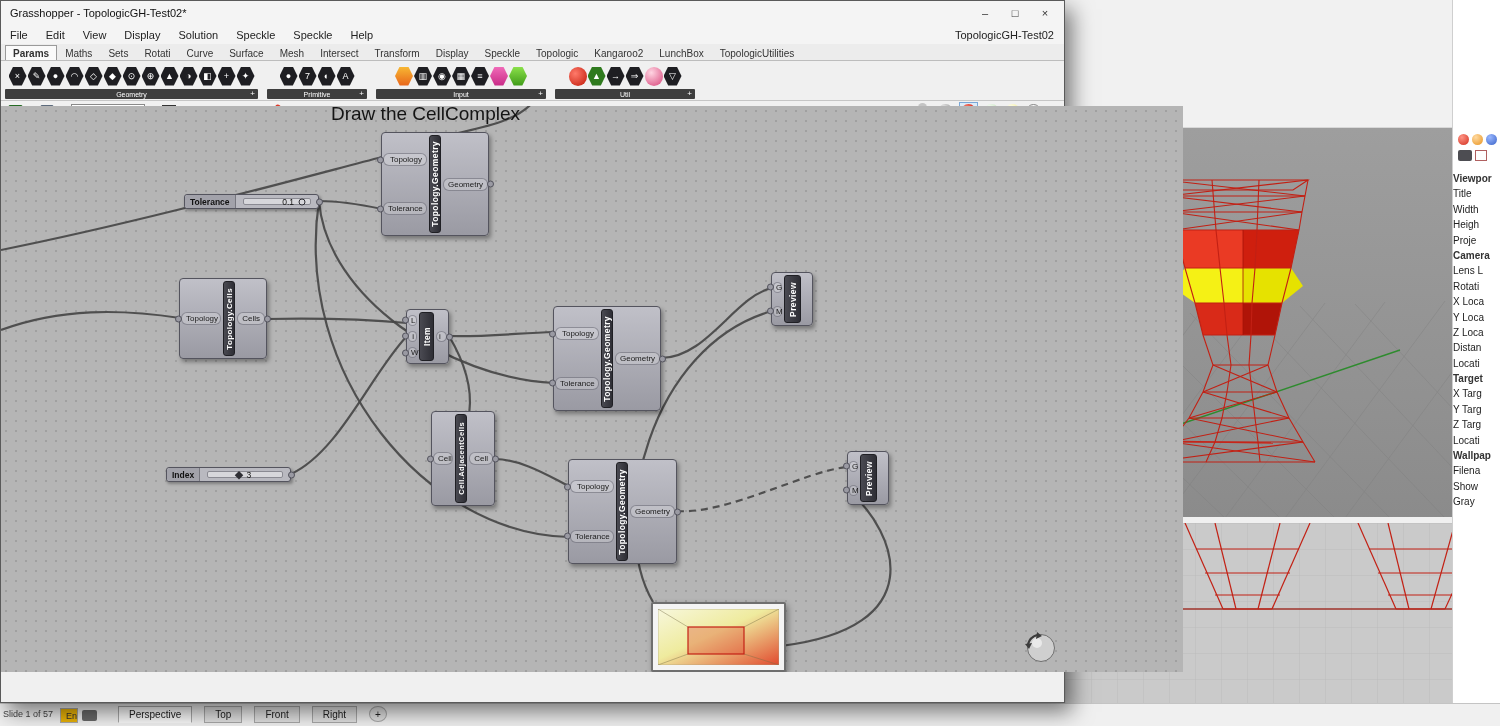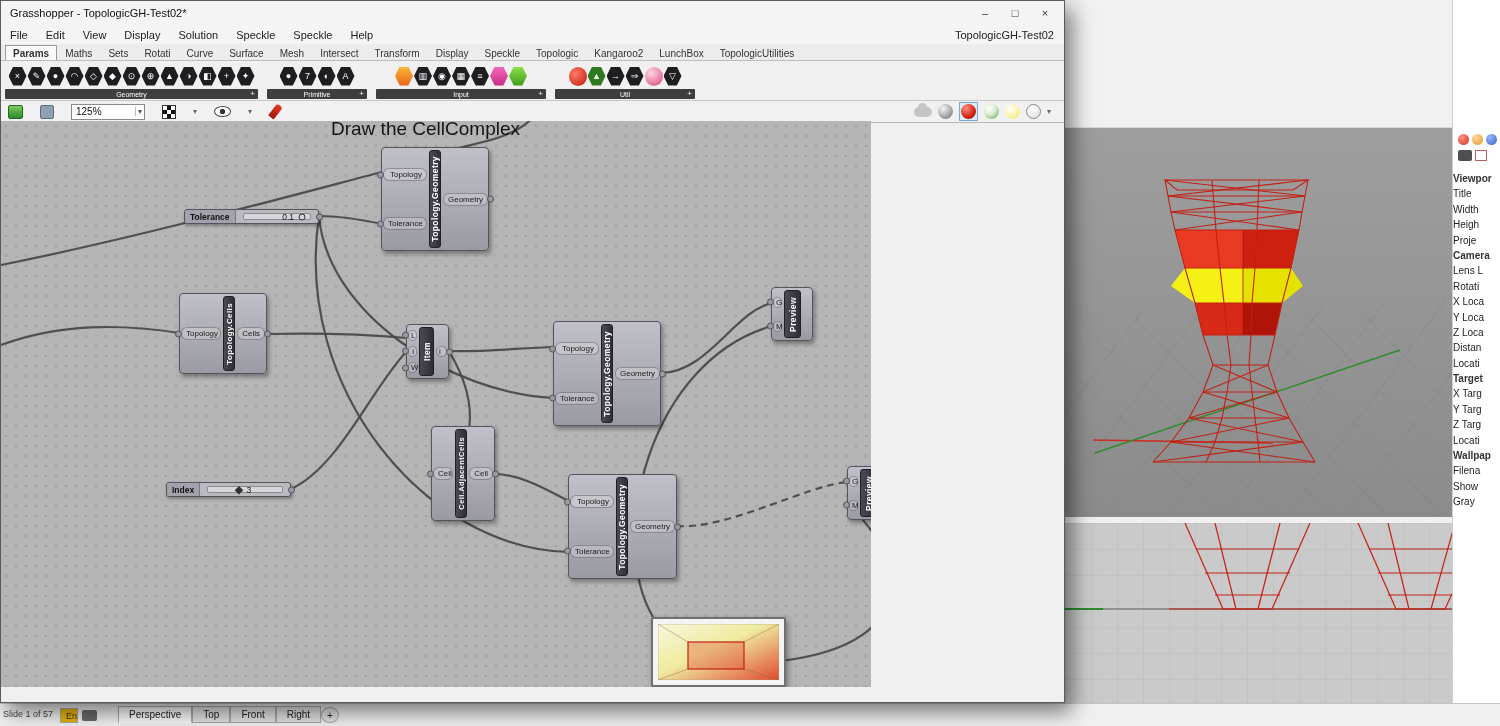--- a/index.html
+++ b/index.html
@@ -20,21 +20,21 @@
   .pball.blue{background:radial-gradient(circle at 35% 30%,#9ab8ff,#3a63c8)}
   .pcam{width:14px;height:11px;background:#4d4d52;border-radius:2px;display:inline-block}
   .psq{width:12px;height:11px;background:#fff;border:1px solid #b06060;display:inline-block}
   #panel-rows{margin-top:10px}
   .prow{height:15.4px;line-height:15.4px;font-size:10px;color:#222;white-space:nowrap;overflow:hidden}
   .prow.head{font-weight:bold;color:#333}
   #rhino-bottom{position:absolute;left:0;top:703px;width:1500px;height:23px;background:#f0f0f0;border-top:1px solid #c4c4c4}
   #slide-status{position:absolute;left:3px;top:5px;font-size:9px;color:#444;white-space:nowrap}
   #lang-chip{position:absolute;left:60px;top:4px;width:18px;height:15px;background:#eab308;border:1px solid #a8a8a8;font-size:9px;text-align:right;line-height:14px;color:#333}
   #kbd-icon{position:absolute;left:82px;top:6px;width:15px;height:11px;background:#6a6a6a;border-radius:2px}
-  #vtabs{position:absolute;left:118px;top:2px;display:flex;align-items:flex-end;gap:0}
+  #vtabs{position:absolute;left:118px;top:2px;display:flex;align-items:flex-start;gap:12px}
   .vtab{padding:2px 10px;font-size:10px;color:#222;background:#e2e2e2;border:1px solid #a9a9a9;white-space:nowrap}
   .vtab.active{background:#fafafa;border-bottom-color:#fafafa}
   .vtab.plus{border-radius:50%;padding:0 5px;height:16px;line-height:15px}
 
   
   #gh{position:absolute;left:0;top:0;width:1065px;height:703px;background:#f0f0f0;border:1px solid #5a5a5a;box-shadow:7px 9px 20px rgba(0,0,0,.5);z-index:5}
   #gh-title{position:absolute;left:0;top:0;width:100%;height:25px;background:#f4f4f4;font-size:11px;color:#111;line-height:25px;padding-left:9px}
   #win-controls{position:absolute;right:4px;top:0;display:flex}
   #win-controls span{width:30px;height:25px;text-align:center;line-height:24px;font-size:11px;color:#333}
   #gh-menu{position:absolute;left:0;top:25px;width:100%;height:18px;background:#f4f4f4;display:flex;align-items:center;font-size:11px;color:#222}
@@ -69,21 +69,21 @@
   .cloud-icon::before{content:"";position:absolute;left:4px;top:-4px;width:9px;height:9px;border-radius:50%;background:#c4c4c4}
   .sphere{width:15px;height:15px;border-radius:50%}
   .sphere.gray{background:radial-gradient(circle at 35% 30%,#f6f6f6,#9a9a9a 65%,#666)}
   .sphere.red{background:radial-gradient(circle at 35% 30%,#ff917f,#d42010 60%,#7e0d04)}
   .selwrap{border:1px solid #7aa8d8;background:#dcebf8;padding:1px;display:flex}
   .sphere.greenw{background:radial-gradient(circle at 35% 30%,#ffffff,#d6ecd0 45%,#55a045)}
   .sphere.yellow{background:radial-gradient(circle at 35% 30%,#ffffff,#f0e860)}
   .sphere.outline{background:radial-gradient(circle at 35% 30%,#fff,#dcdcdc);border:1px solid #888}
 
   
-  #gh-canvas{position:absolute;left:0;top:120px;width:870px;height:566px;background:#b5b5b5;background-image:radial-gradient(circle,rgba(50,50,50,.16) 1px,transparent 1.2px);background-size:10px 10px;overflow:hidden}
+  #gh-canvas{position:absolute;left:0;top:105px;width:1182px;height:566px;background:#b5b5b5;background-image:radial-gradient(circle,rgba(50,50,50,.16) 1px,transparent 1.2px);background-size:10px 10px;overflow:hidden}
   #wires{position:absolute;left:0;top:0}
   .wire{fill:none;stroke:#474747;stroke-width:2.2px;opacity:.92}
   .wire.dashed{stroke-dasharray:7 5}
   #note{position:absolute;left:330px;top:-3px;font-size:19px;color:#141414;white-space:nowrap}
   .node{position:absolute;display:flex;background:linear-gradient(#c0c0c8,#9a9aa3);border:1px solid #54545e;border-radius:4px;box-shadow:2px 3px 4px rgba(0,0,0,.35);font-size:8px;color:#1b1b1b}
   .ncol{display:flex;flex-direction:column;justify-content:space-around;padding:2px 1px}
   .ncol.in{align-items:flex-end}
   .ncol.out{align-items:flex-start}
   .core{background:linear-gradient(90deg,#4a4a52,#2e2e35);color:#fff;margin:2px 1px;border-radius:3px;display:flex;align-items:center;justify-content:center;border:1px solid #1f1f24}
   .vtext{writing-mode:vertical-rl;transform:rotate(180deg);font-size:8.5px;font-weight:bold;letter-spacing:.4px;white-space:nowrap}

